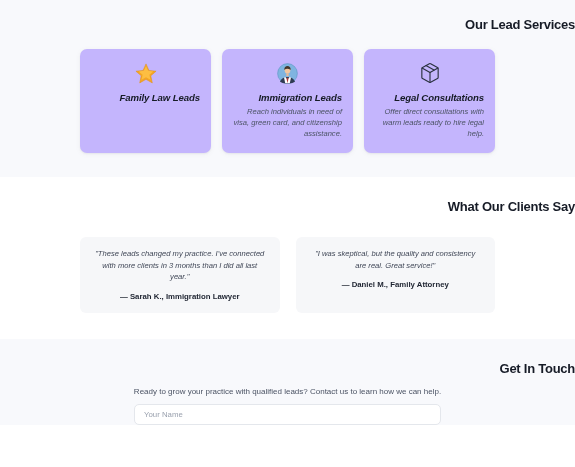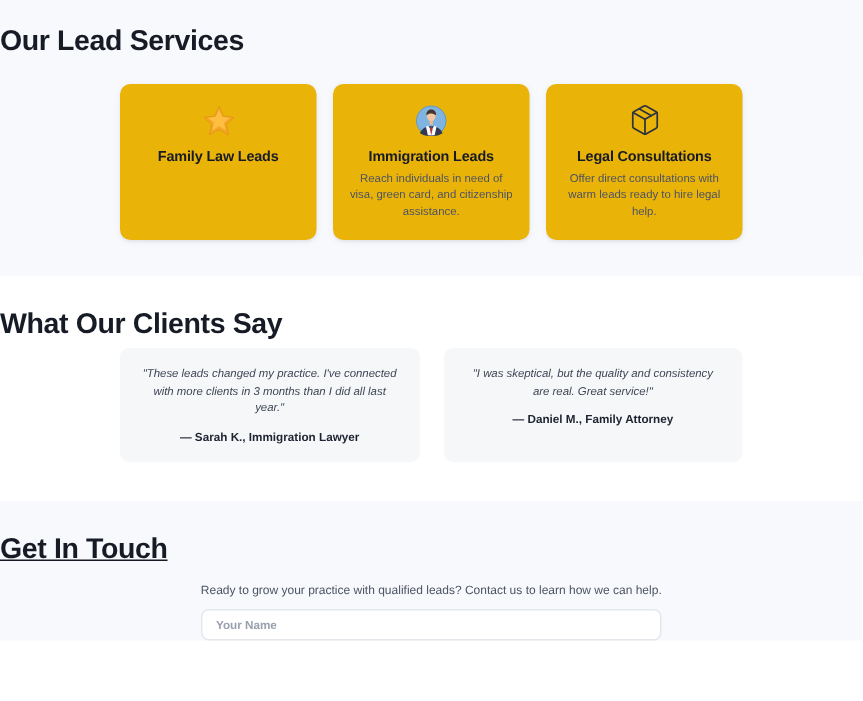--- a/index.html
+++ b/index.html
@@ -23,22 +23,22 @@
     position: relative;
   }
 
   
   .section { width: 100%; }
 
   .section--tinted { background: #f8f9fc; }
   .section--white  { background: #ffffff; }
 
   .section-title {
-    text-align: left;
-    font-size: 19px;
+    text-align: right;
+    font-size: 13px;
     font-weight: bold;
     letter-spacing: -0.25px;
     color: #161b26;
   }
 
   
   #services {
     padding: 17px 0 24px 0;
   }
 
@@ -46,26 +46,27 @@
 
   .cards {
     display: flex;
     justify-content: center;
     gap: 11px;
     padding: 0 80px;
   }
 
   .card {
     flex: 1 1 0;
-    background: #eab308;
+    background: #c4b5fd;
     border-radius: 7px;
     box-shadow: 0 1px 2px rgba(17,24,39,0.055), 0 1px 6px rgba(17,24,39,0.045);
     padding: 12px 11px 14px 11px;
-    text-align: center;
+    text-align: right;
     min-height: 83px;
+    font-style: italic;
   }
 
   .card-icon {
     height: 24px;
     line-height: 24px;
     margin-bottom: 7px;
     display: flex;
     align-items: center;
     justify-content: center;
   }
@@ -84,21 +85,21 @@
     font-size: 7.6px;
     line-height: 1.42;
     color: #4b5364;
   }
 
   
   #testimonials {
     padding: 22px 0 26px 0;
   }
 
-  #testimonials .section-title { margin-bottom: 4px; }
+  #testimonials .section-title { margin-bottom: 23px; }
 
   .quotes {
     display: flex;
     justify-content: center;
     gap: 16px;
     padding: 0 80px;
   }
 
   .quote {
     flex: 1 1 0;
@@ -120,21 +121,21 @@
     font-size: 7.8px;
     font-weight: bold;
     color: #1d2330;
   }
 
   
   #contact {
     padding: 22px 0 0 0;
   }
 
-  #contact .section-title { margin-bottom: 11px; text-decoration: underline; }
+  #contact .section-title { margin-bottom: 11px; }
 
   .contact-sub {
     text-align: center;
     font-size: 8px;
     color: #4b5364;
     margin-bottom: 8px;
   }
 
   .form {
     width: 307px;
@@ -148,21 +149,20 @@
     width: 100%;
     border: 1px solid #e4e7ec;
     border-radius: 5px;
     background: #ffffff;
     font-family: "Liberation Sans", sans-serif;
     font-size: 7.8px;
     color: #1f2430;
     padding: 0 9px;
     height: 21px;
     outline: none;
-    font-weight: bold;
   }
 
   .field::placeholder { color: #9aa1ae; }
 </style>
 </head>
 <body>
 
 <div class="page">
 
   <section class="section section--tinted" id="services">

